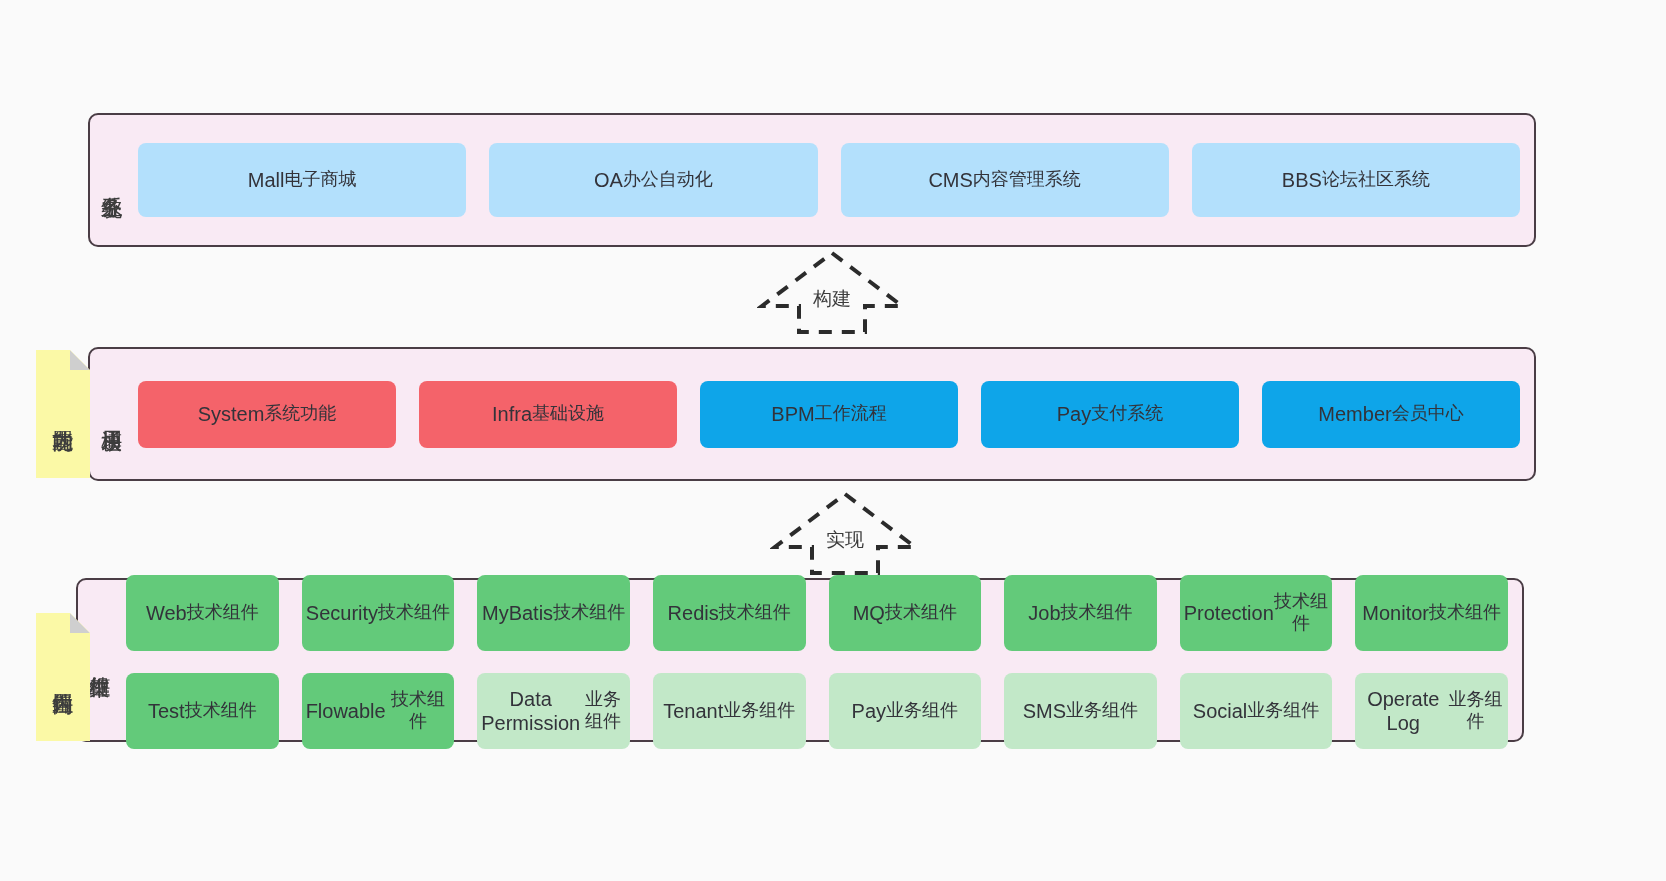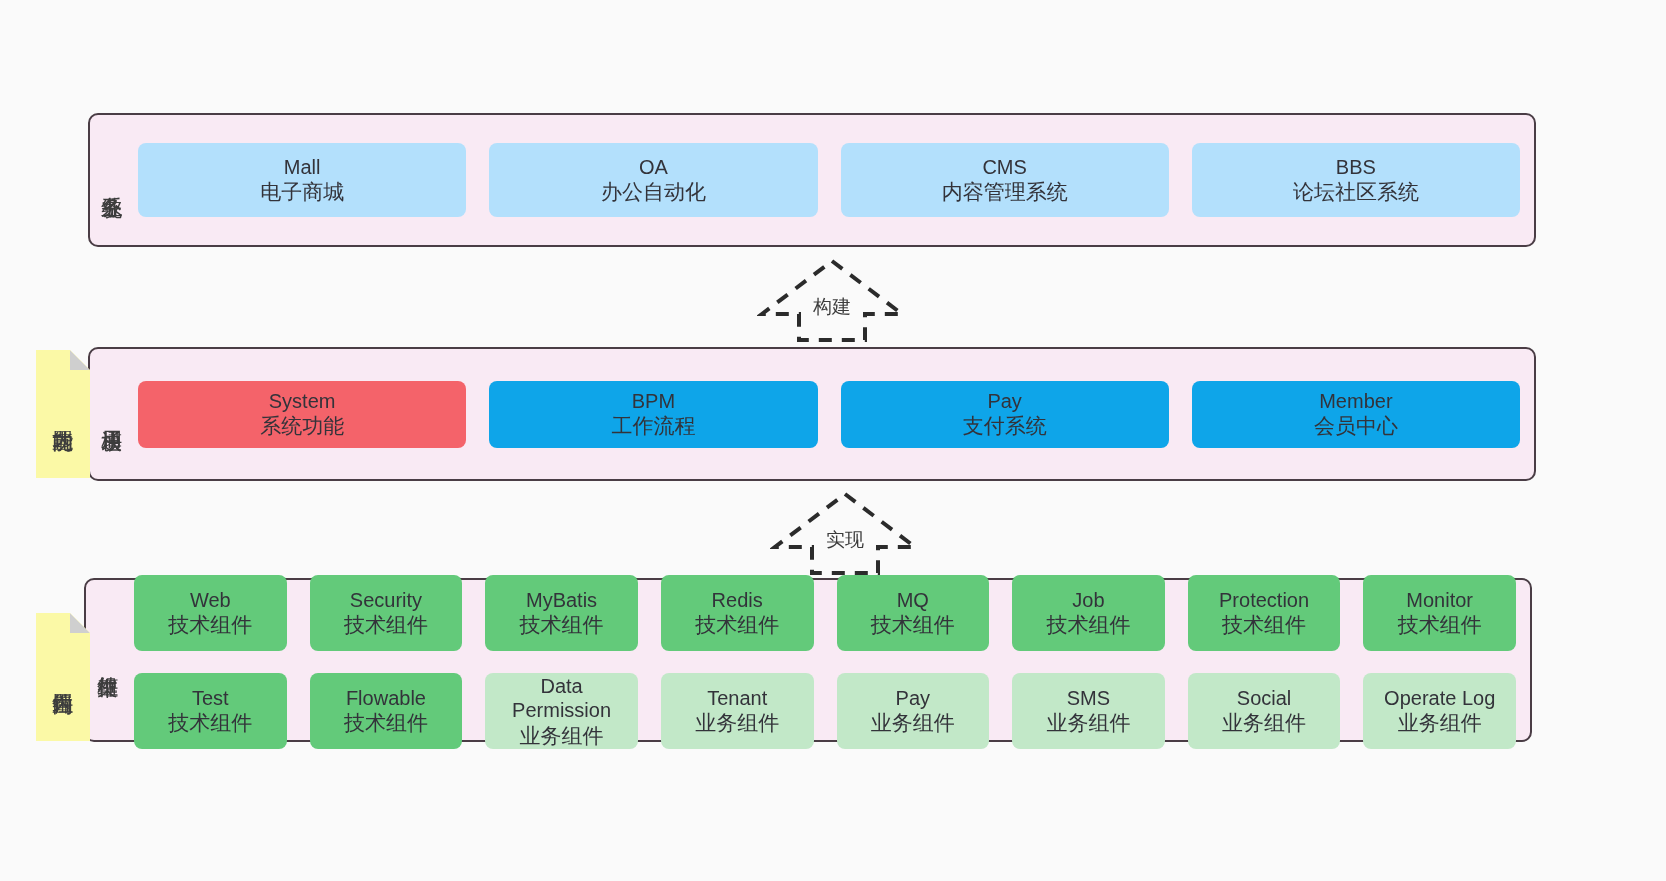--- a/index.html
+++ b/index.html
@@ -60,48 +60,48 @@
   }
   .row {
     display: flex;
     gap: 23px;
     align-items: stretch;
   }
   .cell {
     flex: 1 1 0;
     border-radius: 8px;
     display: flex;
-    flex-direction: column;
+    flex-direction: row;
     align-items: center;
     justify-content: center;
     text-align: center;
     line-height: 1.22;
     padding: 6px 4px;
     box-sizing: border-box;
   }
   .cell .en {
     font-size: 20px;
     color: #33333a;
   }
   .cell .cn {
-    font-size: 21px;
+    font-size: 18px;
     color: #33333a;
   }
 
   
   .c-blue      { background: #b3e0fc; }
   .c-red       { background: #f4636a; }
   .c-pink      { background: #0ea5e9; }
   .c-green     { background: #63ca7a; }
   .c-greenlite { background: #c2e8c8; }
 
   
   #layer-business { left: 88px;  top: 113px; width: 1448px; height: 134px; }
   #layer-modules  { left: 88px;  top: 347px; width: 1448px; height: 134px; }
-  #layer-frame    { left: 84px;  top: 578px; width: 1448px; height: 164px; }
+  #layer-frame    { left: 76px;  top: 578px; width: 1448px; height: 164px; }
 
   #layer-business .cell { height: 74px; }
   #layer-modules  .cell { height: 67px; }
   #layer-frame    .cell { height: 76px; }
 
   #layer-frame .layer-body { gap: 22px; padding-top: 4px; }
 
   
   .note {
     position: absolute;
@@ -142,21 +142,21 @@
   .arrow-label {
     position: absolute;
     left: 0;
     right: 0;
     top: 38px;
     text-align: center;
     font-size: 19px;
     color: #3c3c3c;
     pointer-events: none;
   }
-  #arrow-build   { left: 757px; top: 256px; }
+  #arrow-build   { left: 757px; top: 248px; }
   #arrow-realize { left: 770px; top: 489px; }
 </style>
 </head>
 <body>
 
 <div id="canvas">
 
   <div class="layer" id="layer-business">
     <div class="layer-title">业务系统</div>
     <div class="layer-body">
@@ -189,20 +189,24 @@
   </div>
 
   <div class="layer" id="layer-modules">
     <div class="layer-title">通用模块</div>
     <div class="layer-body">
       <div class="row">
         <div class="cell c-red">
           <span class="en">System</span>
           <span class="cn">系统功能</span>
         </div>
+        <div class="cell c-red">
+          <span class="en">Infra</span>
+          <span class="cn">基础设施</span>
+        </div>
         <div class="cell c-pink">
           <span class="en">BPM</span>
           <span class="cn">工作流程</span>
         </div>
         <div class="cell c-pink">
           <span class="en">Pay</span>
           <span class="cn">支付系统</span>
         </div>
         <div class="cell c-pink">
           <span class="en">Member</span>

